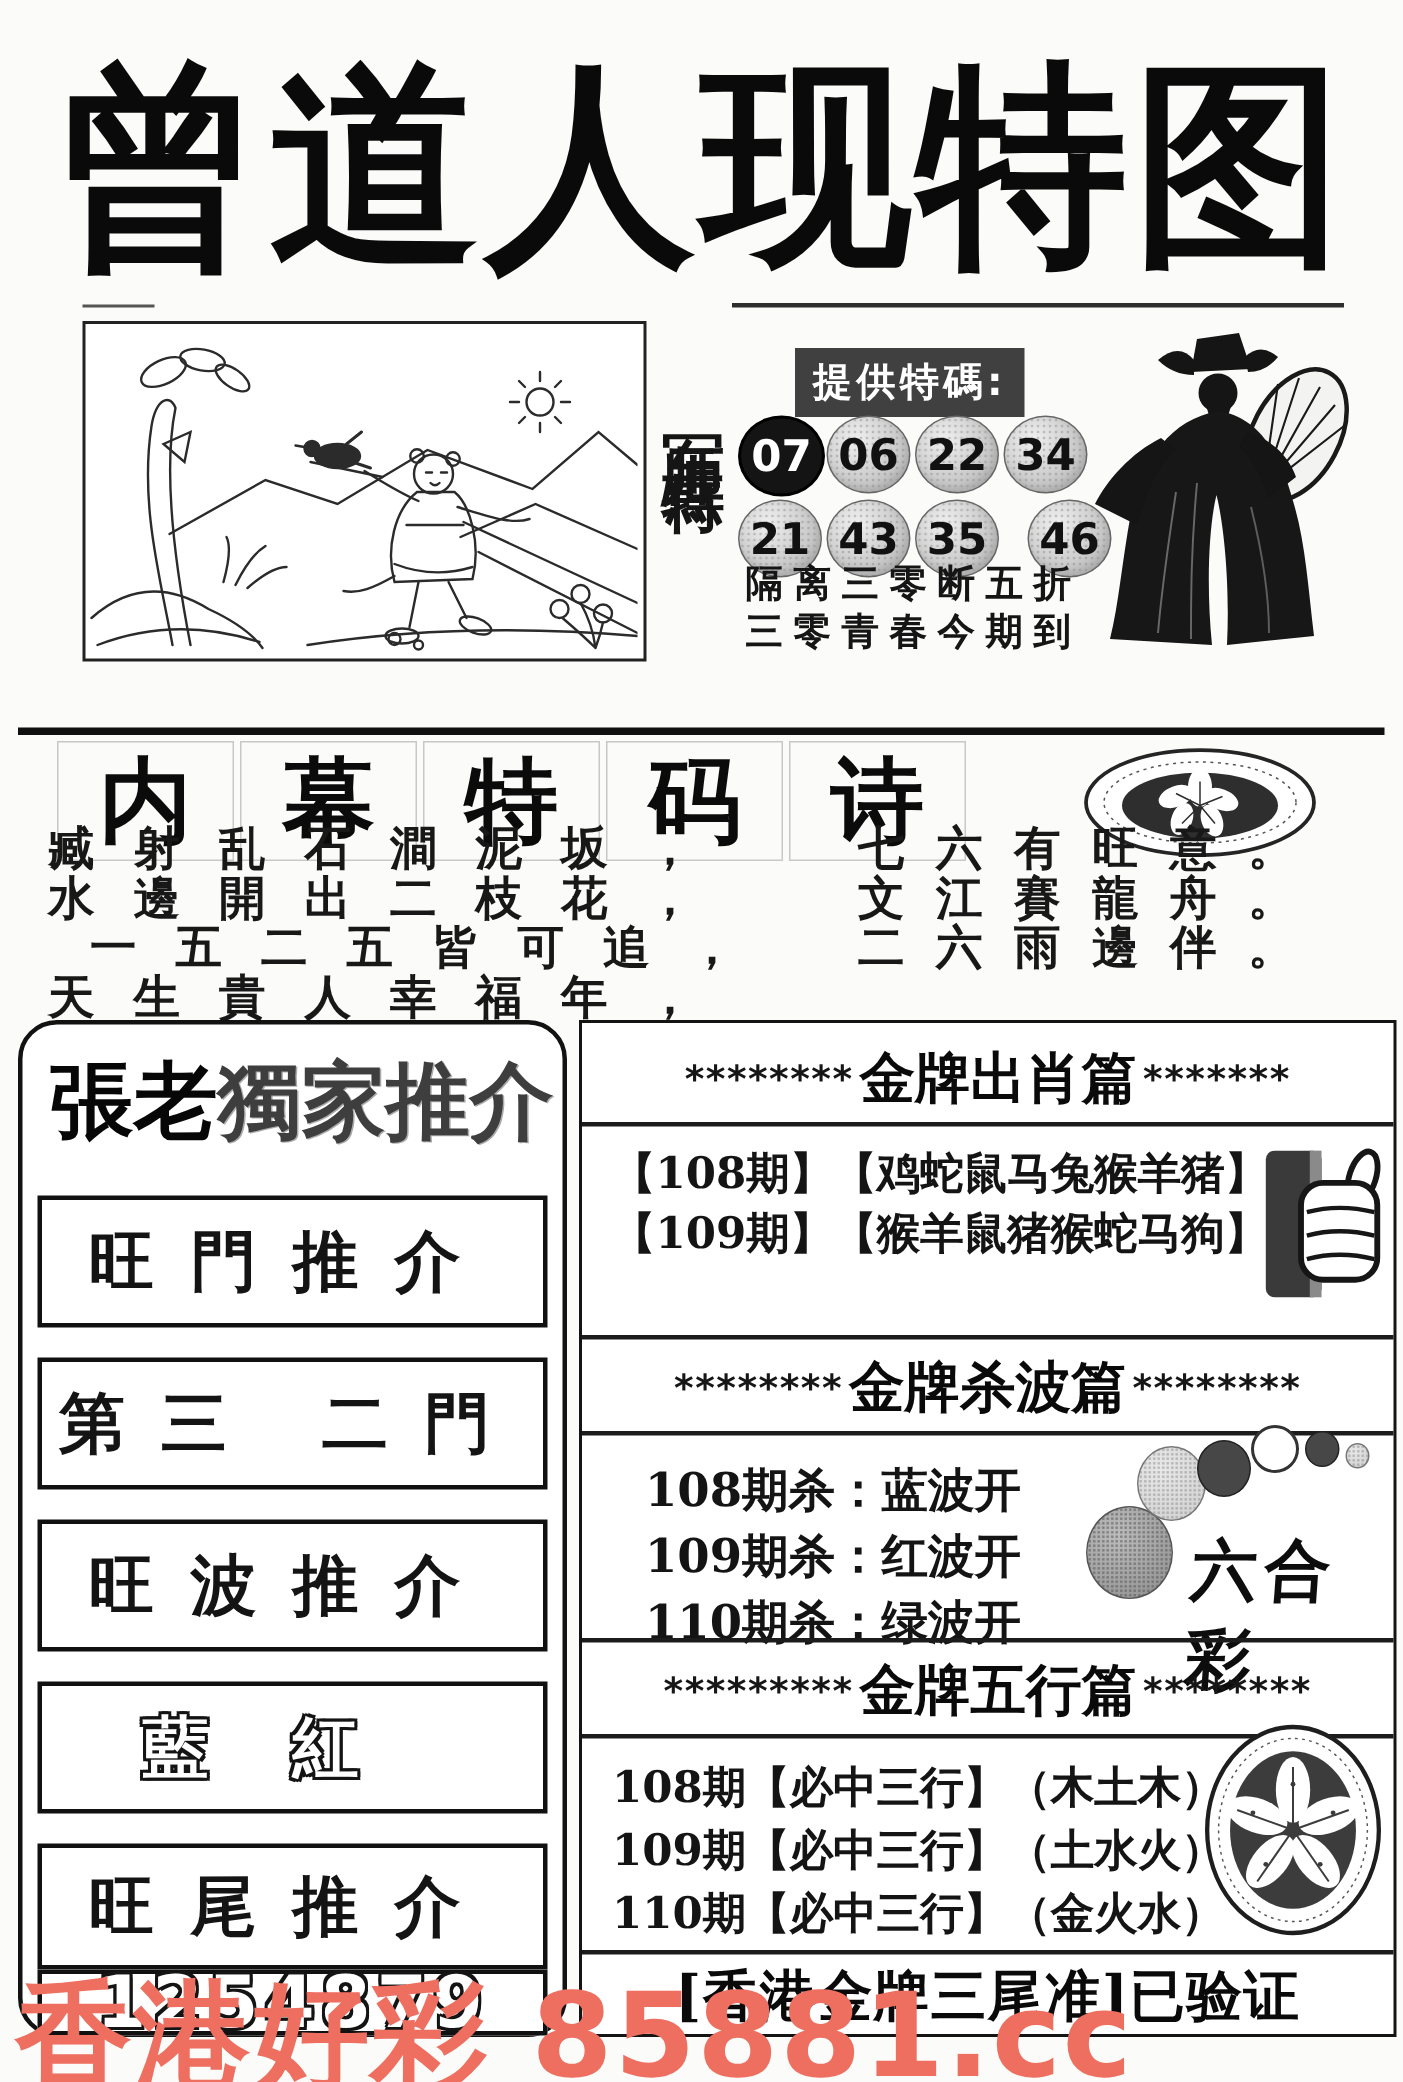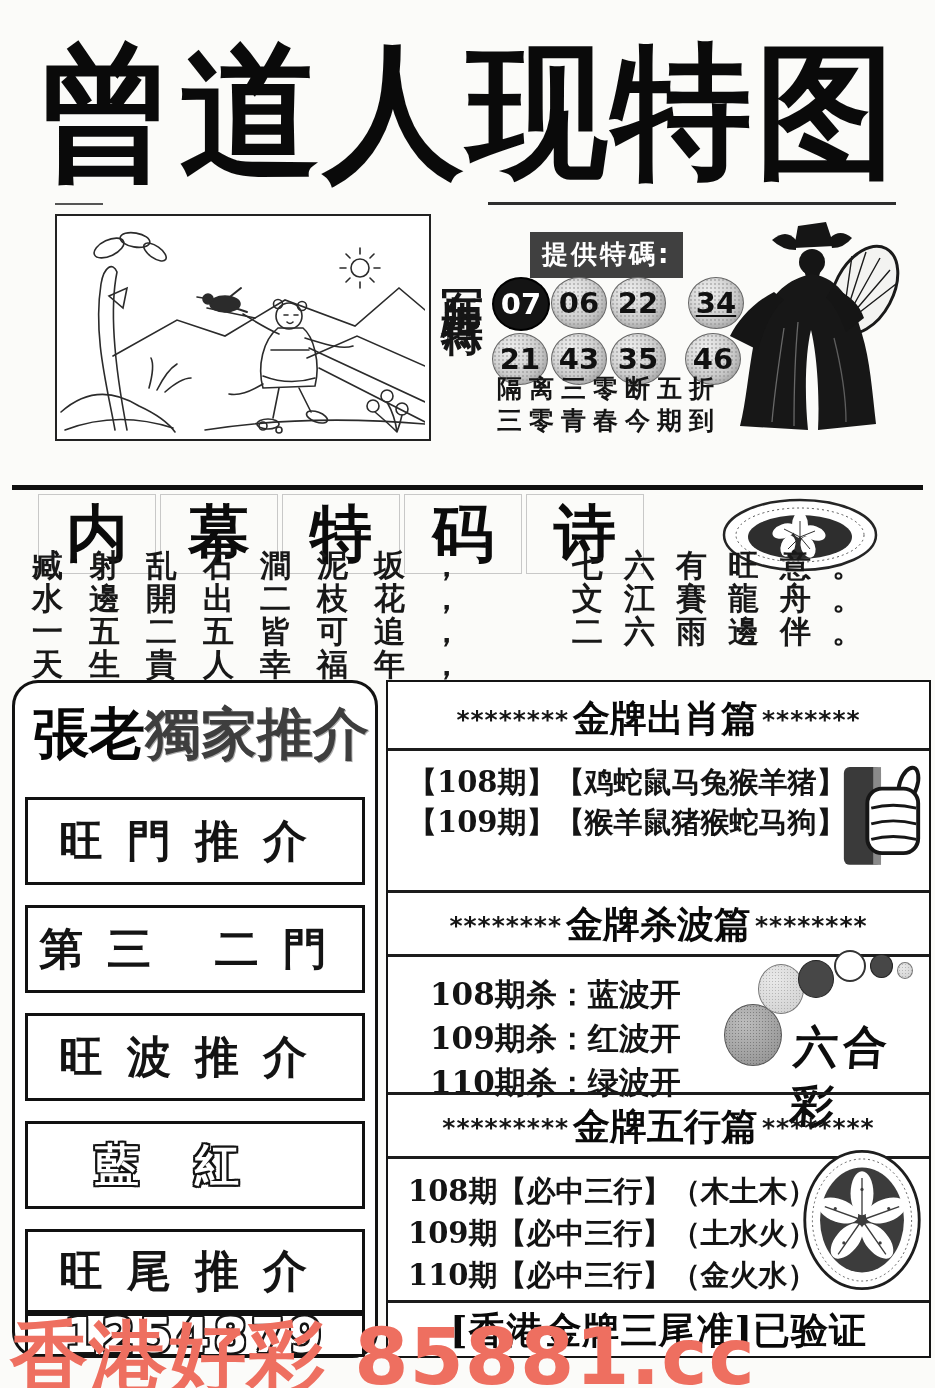--- a/index.html
+++ b/index.html
@@ -187,21 +187,21 @@
       <circle cx="222" cy="214" r="3"></circle>
   </svg>
 </div>
 
 <div class="abs advisor-vert">军师点特</div>
 
 <div class="abs offer-label">提供特碼:</div>
 <div class="abs ball filled" style="left:492px;top:277px;">07</div>
 <div class="abs ball" style="left:551px;top:277px;">06</div>
 <div class="abs ball" style="left:610px;top:277px;">22</div>
-<div class="abs ball" style="left:688px;top:277px;text-decoration:underline;">34</div>
+<div class="abs ball" style="left:669px;top:277px;">34</div>
 <div class="abs ball" style="left:492px;top:333px;">21</div>
 <div class="abs ball" style="left:551px;top:333px;">43</div>
 <div class="abs ball" style="left:610px;top:333px;">35</div>
 <div class="abs ball" style="left:669px;top:333px;margin-left:16px;">46</div>
 <div class="abs slogan" style="top:372px;">隔离三零断五折</div>
 <div class="abs slogan" style="top:404px;">三零青春今期到</div>
 
 <svg class="abs" style="left:714px;top:218px;" width="200" height="220" viewBox="0 0 200 220">
   <ellipse cx="150" cy="72" rx="29" ry="47" transform="rotate(28 150 72)" fill="#f3f3f1" stroke="#1a1a1a" stroke-width="3"></ellipse>
   <g stroke="#1a1a1a" stroke-width="1.4">
@@ -246,21 +246,21 @@
 </svg>
 
 <div class="abs poem-line" style="top:549px;">
   <span class="l">臧射乱石澗泥坂，</span>
   <span class="r">七六有旺意。</span>
 </div>
 <div class="abs poem-line" style="top:582px;">
   <span class="l">水邊開出二枝花，</span>
   <span class="r">文江賽龍舟。</span>
 </div>
-<div class="abs poem-line" style="top:615px;">
+<div class="abs poem-line" style="top:615px;text-align:center;">
   <span class="l">一五二五皆可追，</span>
   <span class="r">二六雨邊伴。</span>
 </div>
 <div class="abs poem-line" style="top:648px;">
   <span class="l">天生貴人幸福年，</span>
 </div>
 
 <div class="abs left-panel">
   <div class="lp-head">
     <span class="solid">張老</span><span class="shaded">獨家推介</span>

